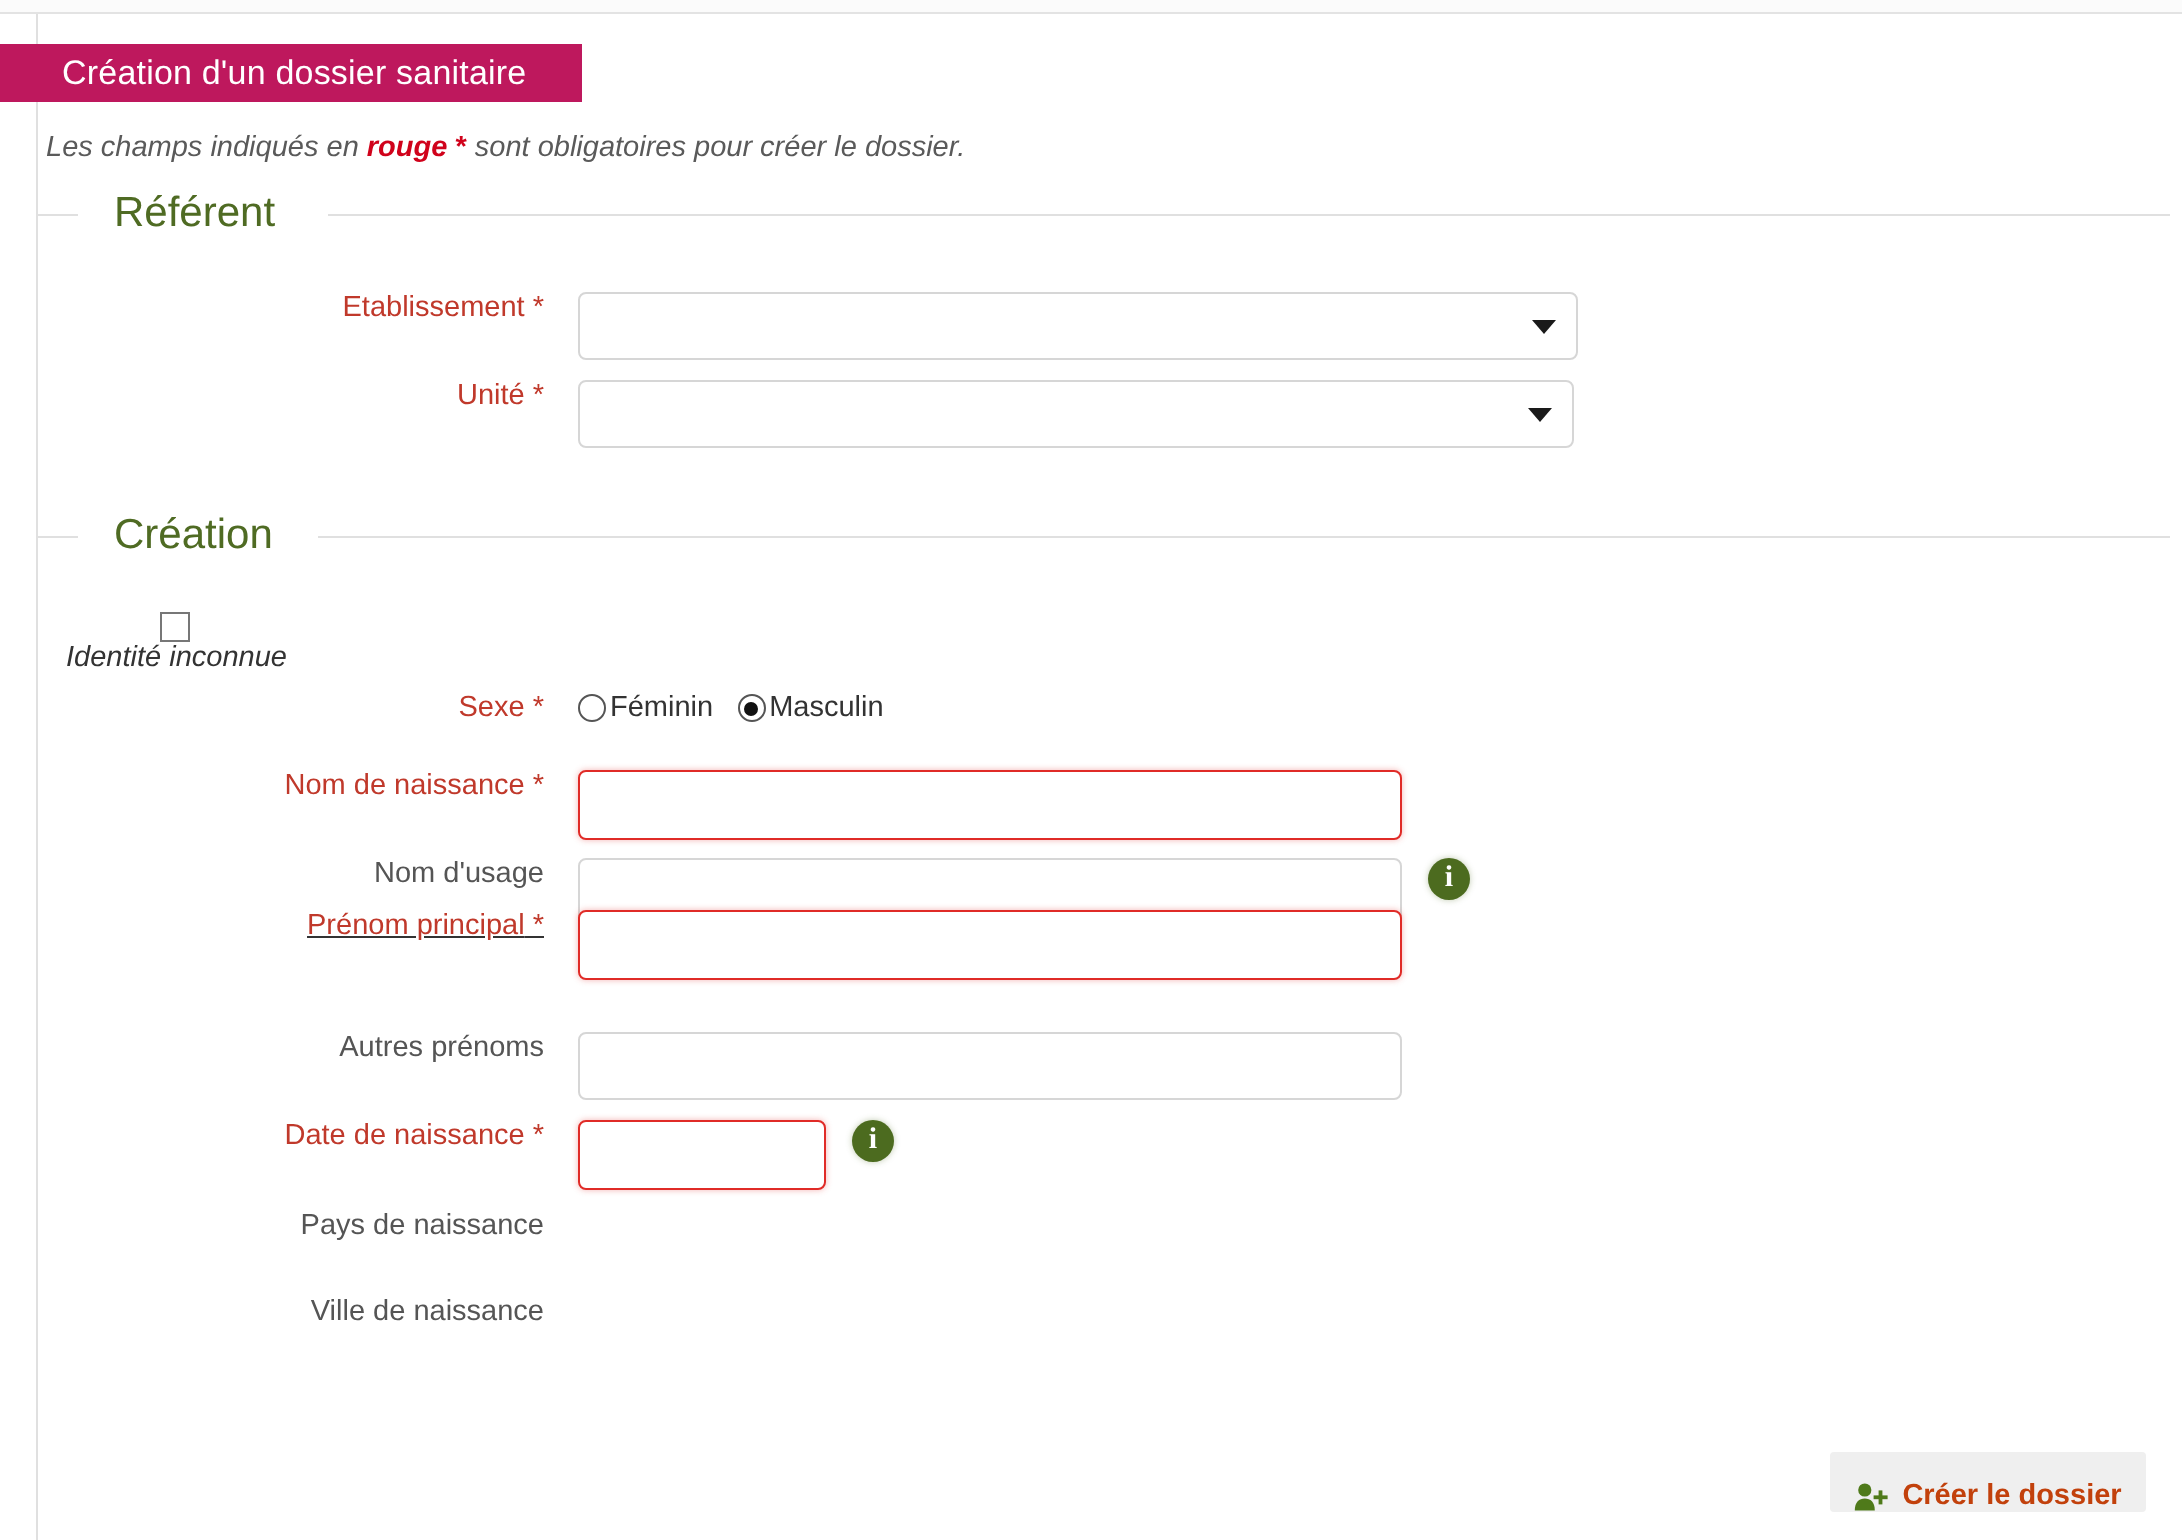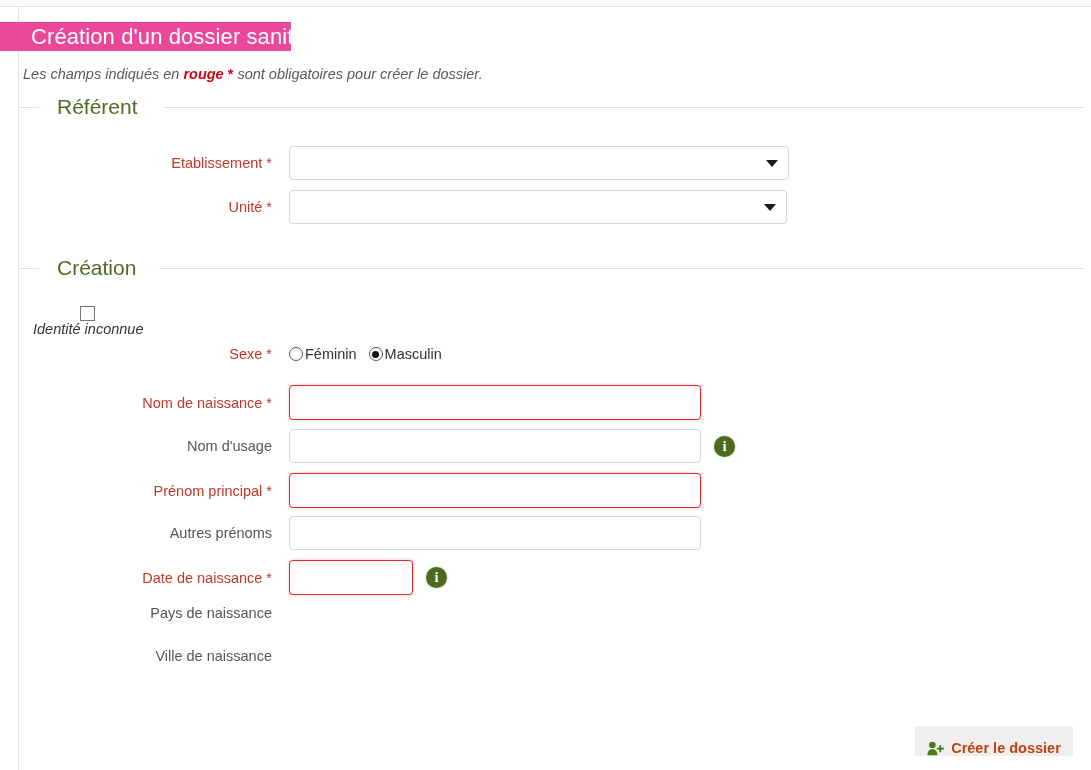--- a/index.html
+++ b/index.html
@@ -46,23 +46,23 @@
     background: #e0e0e0;
   }
 
   
   .page-tab {
     position: absolute;
     top: 22px;
     left: 0px;
     width: 291px;
     height: 29px;
-    background: #ec4899;
+    background: #be185d;
     color: #ffffff;
-    font-size: 22px;
+    font-size: 17px;
     line-height: 29px;
     padding-left: 31px;
     box-sizing: border-box;
     white-space: nowrap;
     letter-spacing: 0.1px;
   }
 
   .hint {
     position: absolute;
     top: 66px;
@@ -114,21 +114,21 @@
     position: absolute;
     top: 13px;
     height: 1px;
     background: #e0e0e0;
   }
 
   
   .row {
     position: absolute;
     display: flex;
-    align-items: center;
+    align-items: flex-start;
     white-space: nowrap;
   }
   .lbl {
     text-align: right;
     font-size: 14.5px;
     color: #555555;
     padding-right: 17px;
     box-sizing: border-box;
     white-space: nowrap;
   }
@@ -345,21 +345,21 @@
   <div class="lbl req" style="width:289px;"><span>Nom de naissance</span><span class="star"> *</span></div>
   <input class="ctl required" style="width: 412px; height: 35px;" value="">
 </div>
 
 <div class="row" style="top:429px; left:0px;">
   <div class="lbl" style="width:289px;"><span>Nom d'usage</span></div>
   <input class="ctl" style="width: 412px;" value="">
   <span class="info-icon">i</span>
 </div>
 
-<div class="row" style="top:473px; left:0px;">
+<div class="row" style="top:455px; left:0px;text-decoration:underline;">
   <div class="lbl req" style="width:289px;"><span>Prénom principal</span><span class="star"> *</span></div>
   <input class="ctl required" style="width: 412px; height: 35px;" value="">
 </div>
 
 <div class="row" style="top:516px; left:0px;">
   <div class="lbl" style="width:289px;"><span>Autres prénoms</span></div>
   <input class="ctl" style="width: 412px;" value="">
 </div>
 
 <div class="row" style="top:560px; left:0px;">

